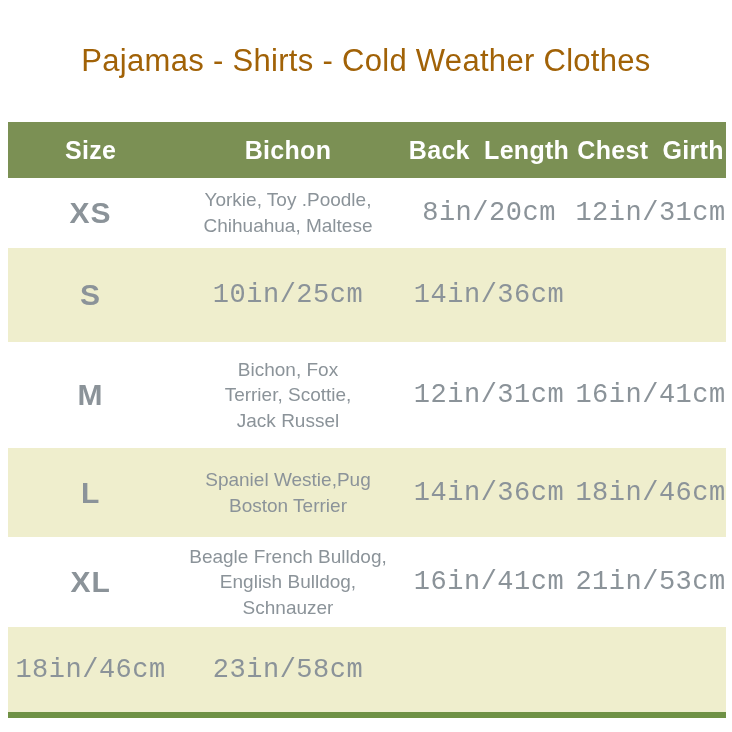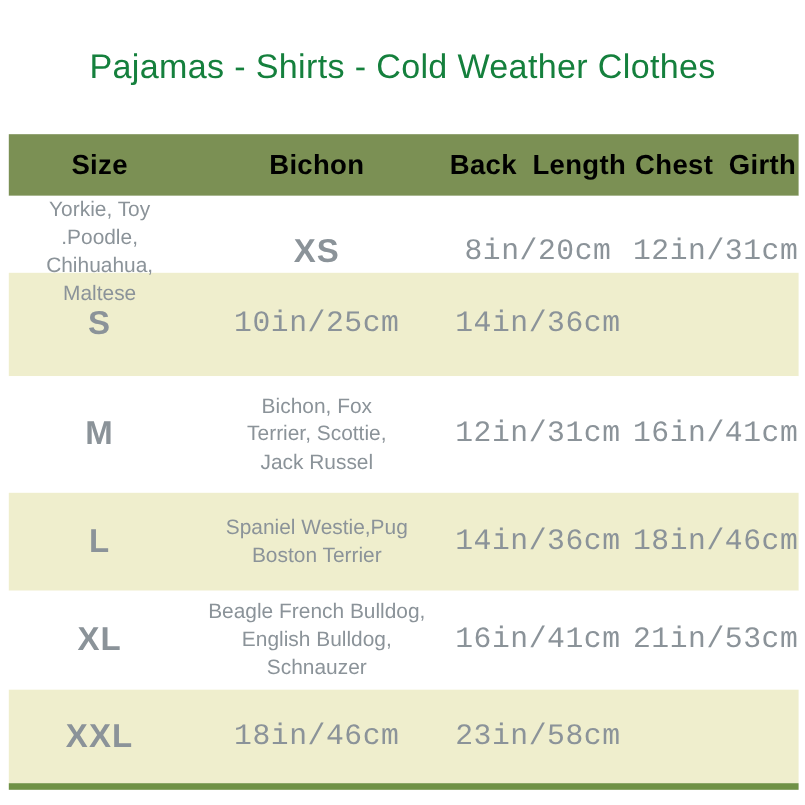--- a/index.html
+++ b/index.html
@@ -16,38 +16,38 @@
     height: 732px;
     background: #ffffff;
   }
   .title-wrap {
     height: 122px;
     display: flex;
     align-items: center;
     justify-content: center;
   }
   .title {
-    color: #15803d;
+    color: #a16207;
     font-size: 31px;
     font-weight: 500;
     letter-spacing: 0.3px;
   }
   .size-table {
     margin-left: 8px;
     margin-right: 6px;
   }
   .row {
     display: grid;
     grid-template-columns: 23% 32% 24% 21%;
     align-items: center;
   }
   .header-row {
     background: #7b9054;
     height: 56px;
-    color: #000000;
+    color: #ffffff;
     font-weight: bold;
     font-size: 25px;
   }
   .header-cell {
     text-align: center;
     word-spacing: 7px;
     letter-spacing: 0.3px;
   }
   .cell {
     text-align: center;
@@ -93,23 +93,23 @@
   <div class="size-table">
 
     <div class="row header-row">
       <div class="header-cell">Size</div>
       <div class="header-cell">Bichon</div>
       <div class="header-cell">Back Length</div>
       <div class="header-cell">Chest Girth</div>
     </div>
 
     <div class="row row-xs">
+      <div class="cell size-cell">XS</div>
       <div class="cell breeds-cell">Yorkie, Toy .Poodle,
 Chihuahua, Maltese</div>
-      <div class="cell size-cell">XS</div>
       <div class="cell measure-cell">8in/20cm</div>
       <div class="cell measure-cell">12in/31cm</div>
     </div>
 
     <div class="row row-s">
       <div class="cell size-cell">S</div>
       <div class="cell measure-cell">10in/25cm</div>
       <div class="cell measure-cell">14in/36cm</div>
     </div>
 
@@ -133,21 +133,20 @@
     <div class="row row-xl">
       <div class="cell size-cell">XL</div>
       <div class="cell breeds-cell">Beagle French Bulldog,
 English Bulldog,
 Schnauzer</div>
       <div class="cell measure-cell">16in/41cm</div>
       <div class="cell measure-cell">21in/53cm</div>
     </div>
 
     <div class="row row-xxl">
-      <div class="cell size-cell">XXL</div>
       <div class="cell measure-cell">18in/46cm</div>
       <div class="cell measure-cell">23in/58cm</div>
     </div>
 
   </div>
 
   <div class="bottom-bar"></div>
 
 </div>
 

